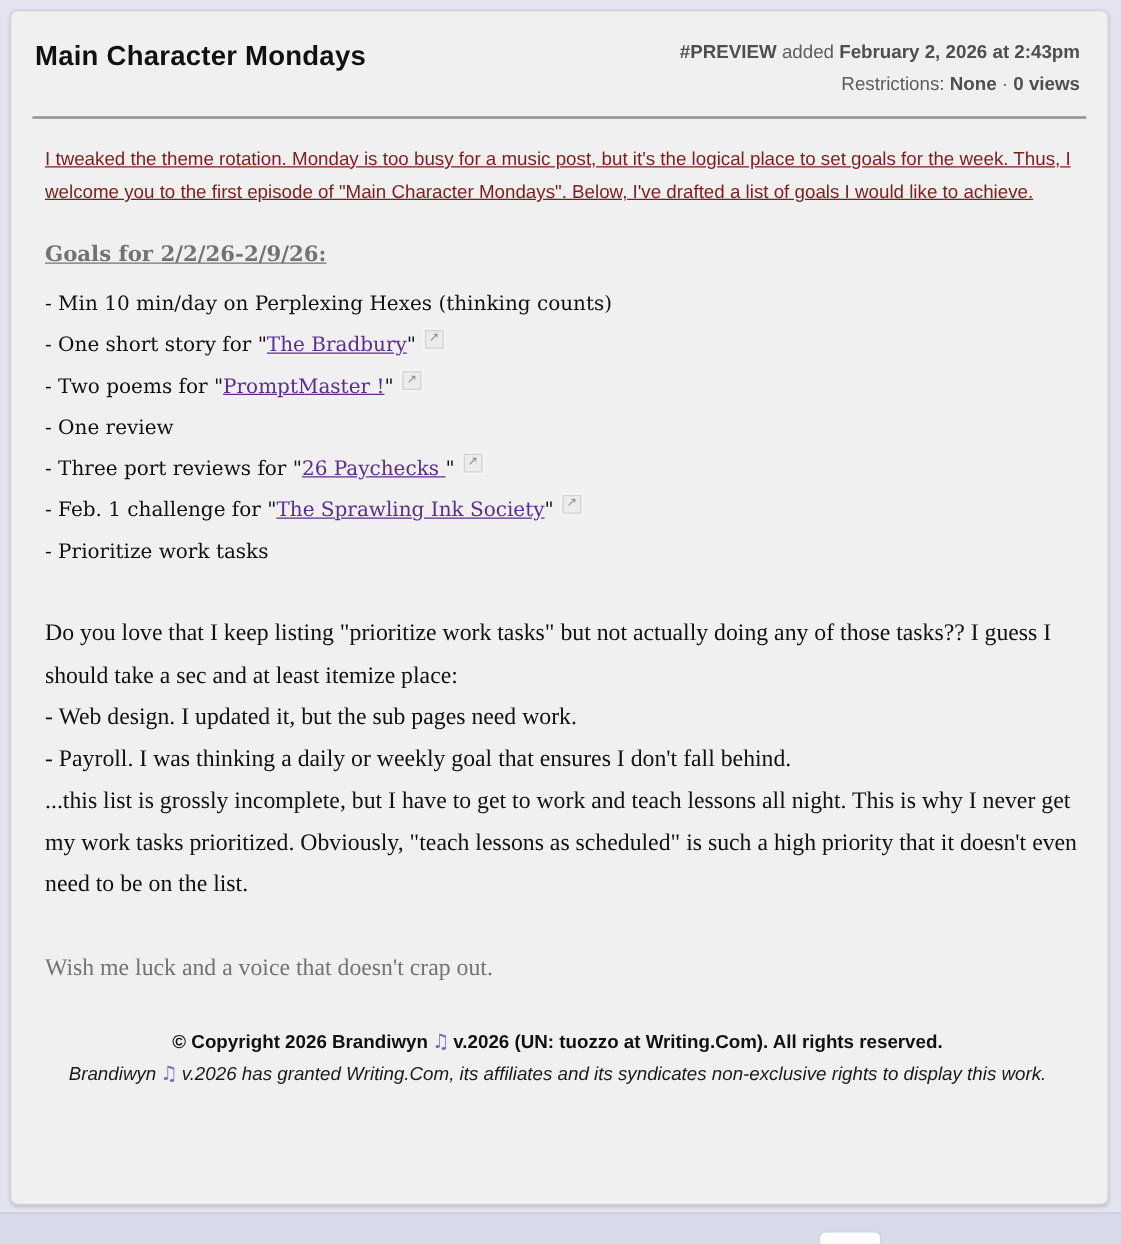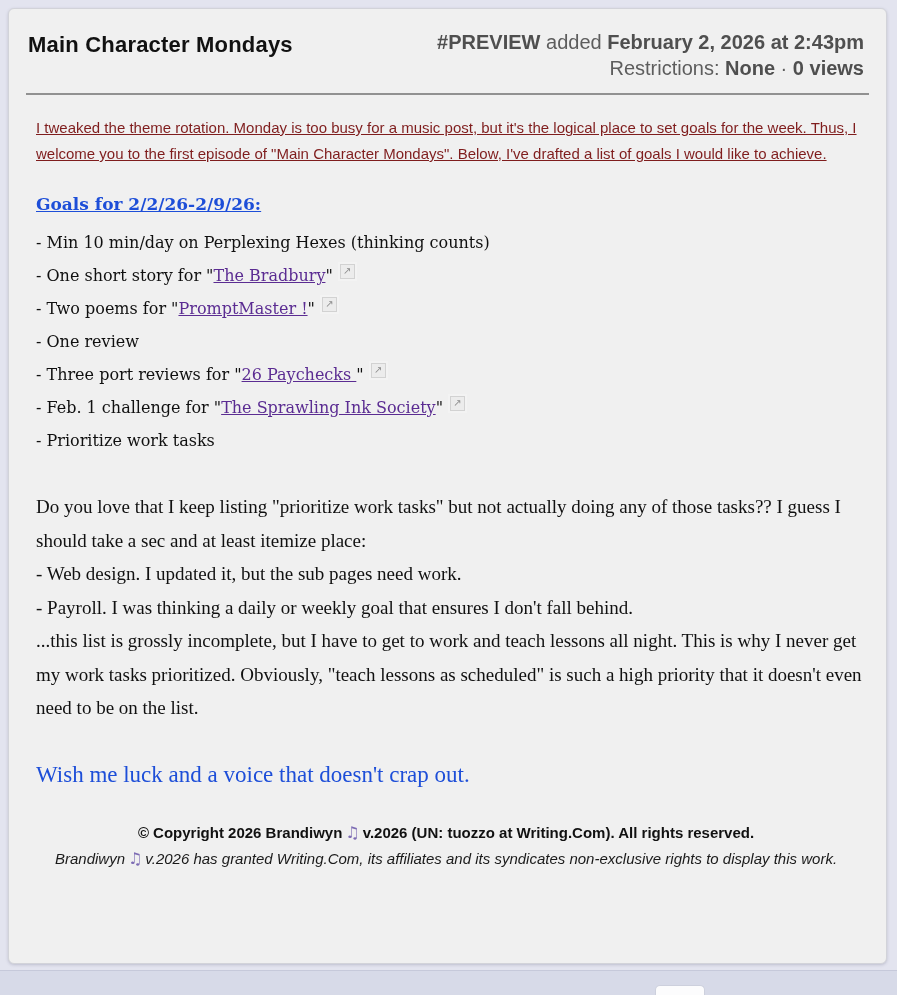--- a/index.html
+++ b/index.html
@@ -31,21 +31,21 @@
   }
   .post-title {
     font-size: 22px;
     font-weight: bold;
     color: #111111;
     letter-spacing: 0.2px;
     padding-top: 3px;
   }
   .post-meta {
     text-align: right;
-    font-size: 20px;
+    font-size: 15px;
     color: #5d5d5d;
     line-height: 26px;
     white-space: nowrap;
   }
   .post-meta b { color: #4f4f4f; }
   .header-divider {
     border: none;
     border-top: 2px solid #919191;
     margin: 12px 17px 0 17px;
   }
@@ -57,21 +57,21 @@
     line-height: 26px;
     color: #7f1d1d;
     width: 836px;
     text-decoration: underline;
   }
   .goals-heading {
     margin-top: 27px;
     font-family: "DejaVu Serif", serif;
     font-size: 17px;
     font-weight: bold;
-    color: #1d4ed8;
+    color: #737373;
     text-decoration: underline;
   }
   .goals-list {
     margin-top: 12px;
     font-family: "DejaVu Serif", serif;
     font-size: 16px;
     color: #101010;
   }
   .goal-row { line-height: 33px; white-space: nowrap; }
   .goal-link {
@@ -104,23 +104,23 @@
     margin-top: 33px;
     font-family: "Liberation Serif", serif;
     font-size: 19px;
     line-height: 33.5px;
     color: #111111;
     width: 836px;
   }
   .closing {
     margin-top: 33px;
     font-family: "Liberation Serif", serif;
-    font-size: 23px;
+    font-size: 19px;
     line-height: 33.5px;
-    color: #1d4ed8;
+    color: #737373;
   }
   .card-footer {
     margin-top: 32px;
     text-align: center;
     color: #111111;
   }
   .copyright-line {
     font-size: 15px;
     font-weight: bold;
   }

